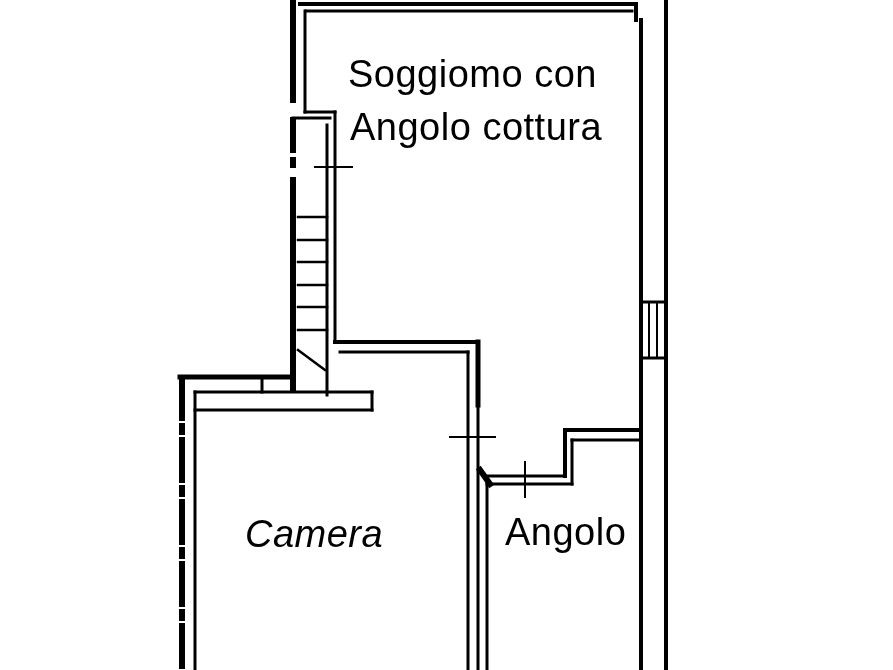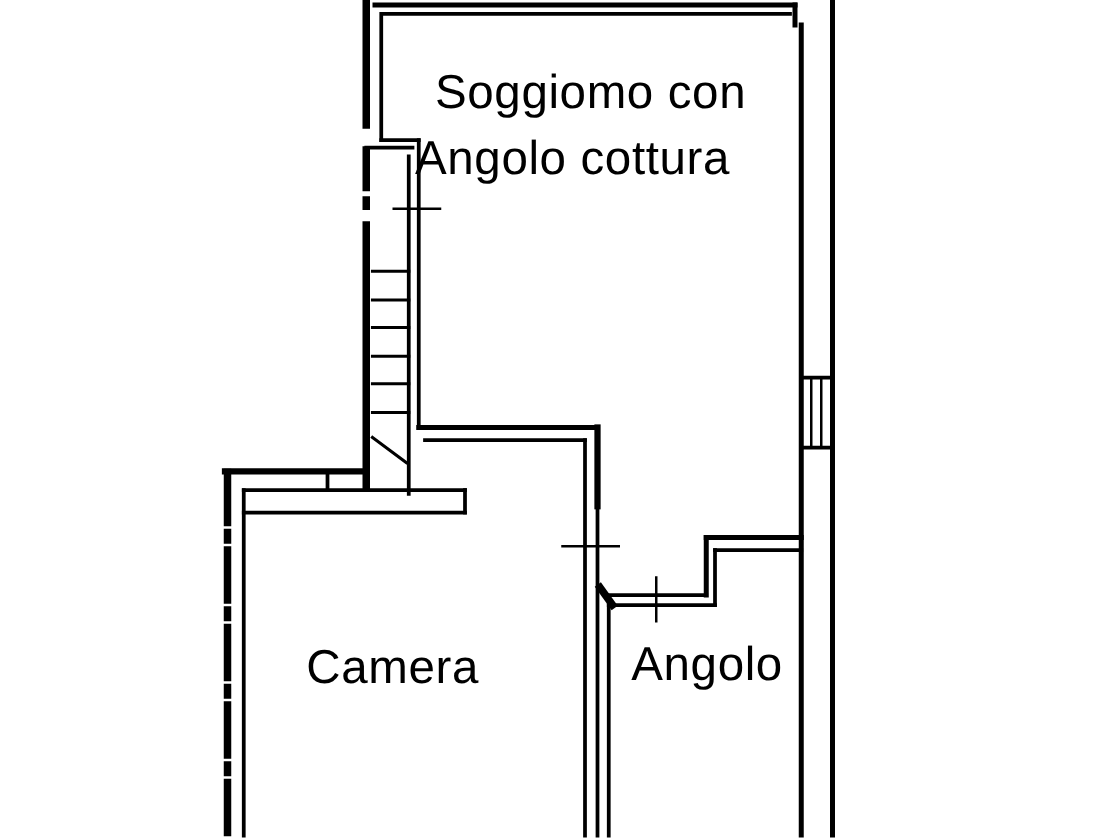--- a/index.html
+++ b/index.html
@@ -83,15 +83,15 @@
       <line x1="565" y1="430" x2="641" y2="430" stroke-width="4"></line>
       <line x1="572" y1="440" x2="641" y2="440" stroke-width="3"></line>
       <line x1="487" y1="484" x2="487" y2="670" stroke-width="3"></line>
       <line x1="525" y1="462" x2="525" y2="497" stroke-width="2"></line>
       <line x1="480" y1="470" x2="490" y2="484" stroke-width="6"></line>
     </g>
   </g>
 </svg>
 
 <div class="lbl" style="left:348px; top:55px;">Soggiomo con</div>
-<div class="lbl" style="left:332px; top:108px;">Angolo cottura</div>
-<div class="lbl" style="left:245px; top:515px;">Camera</div>
+<div class="lbl" style="left:350px; top:108px;">Angolo cottura</div>
+<div class="lbl" style="left:245px; top:515px;font-style:italic;">Camera</div>
 <div class="lbl" style="left:505px; top:513px;">Angolo</div>
 
 </body></html>

